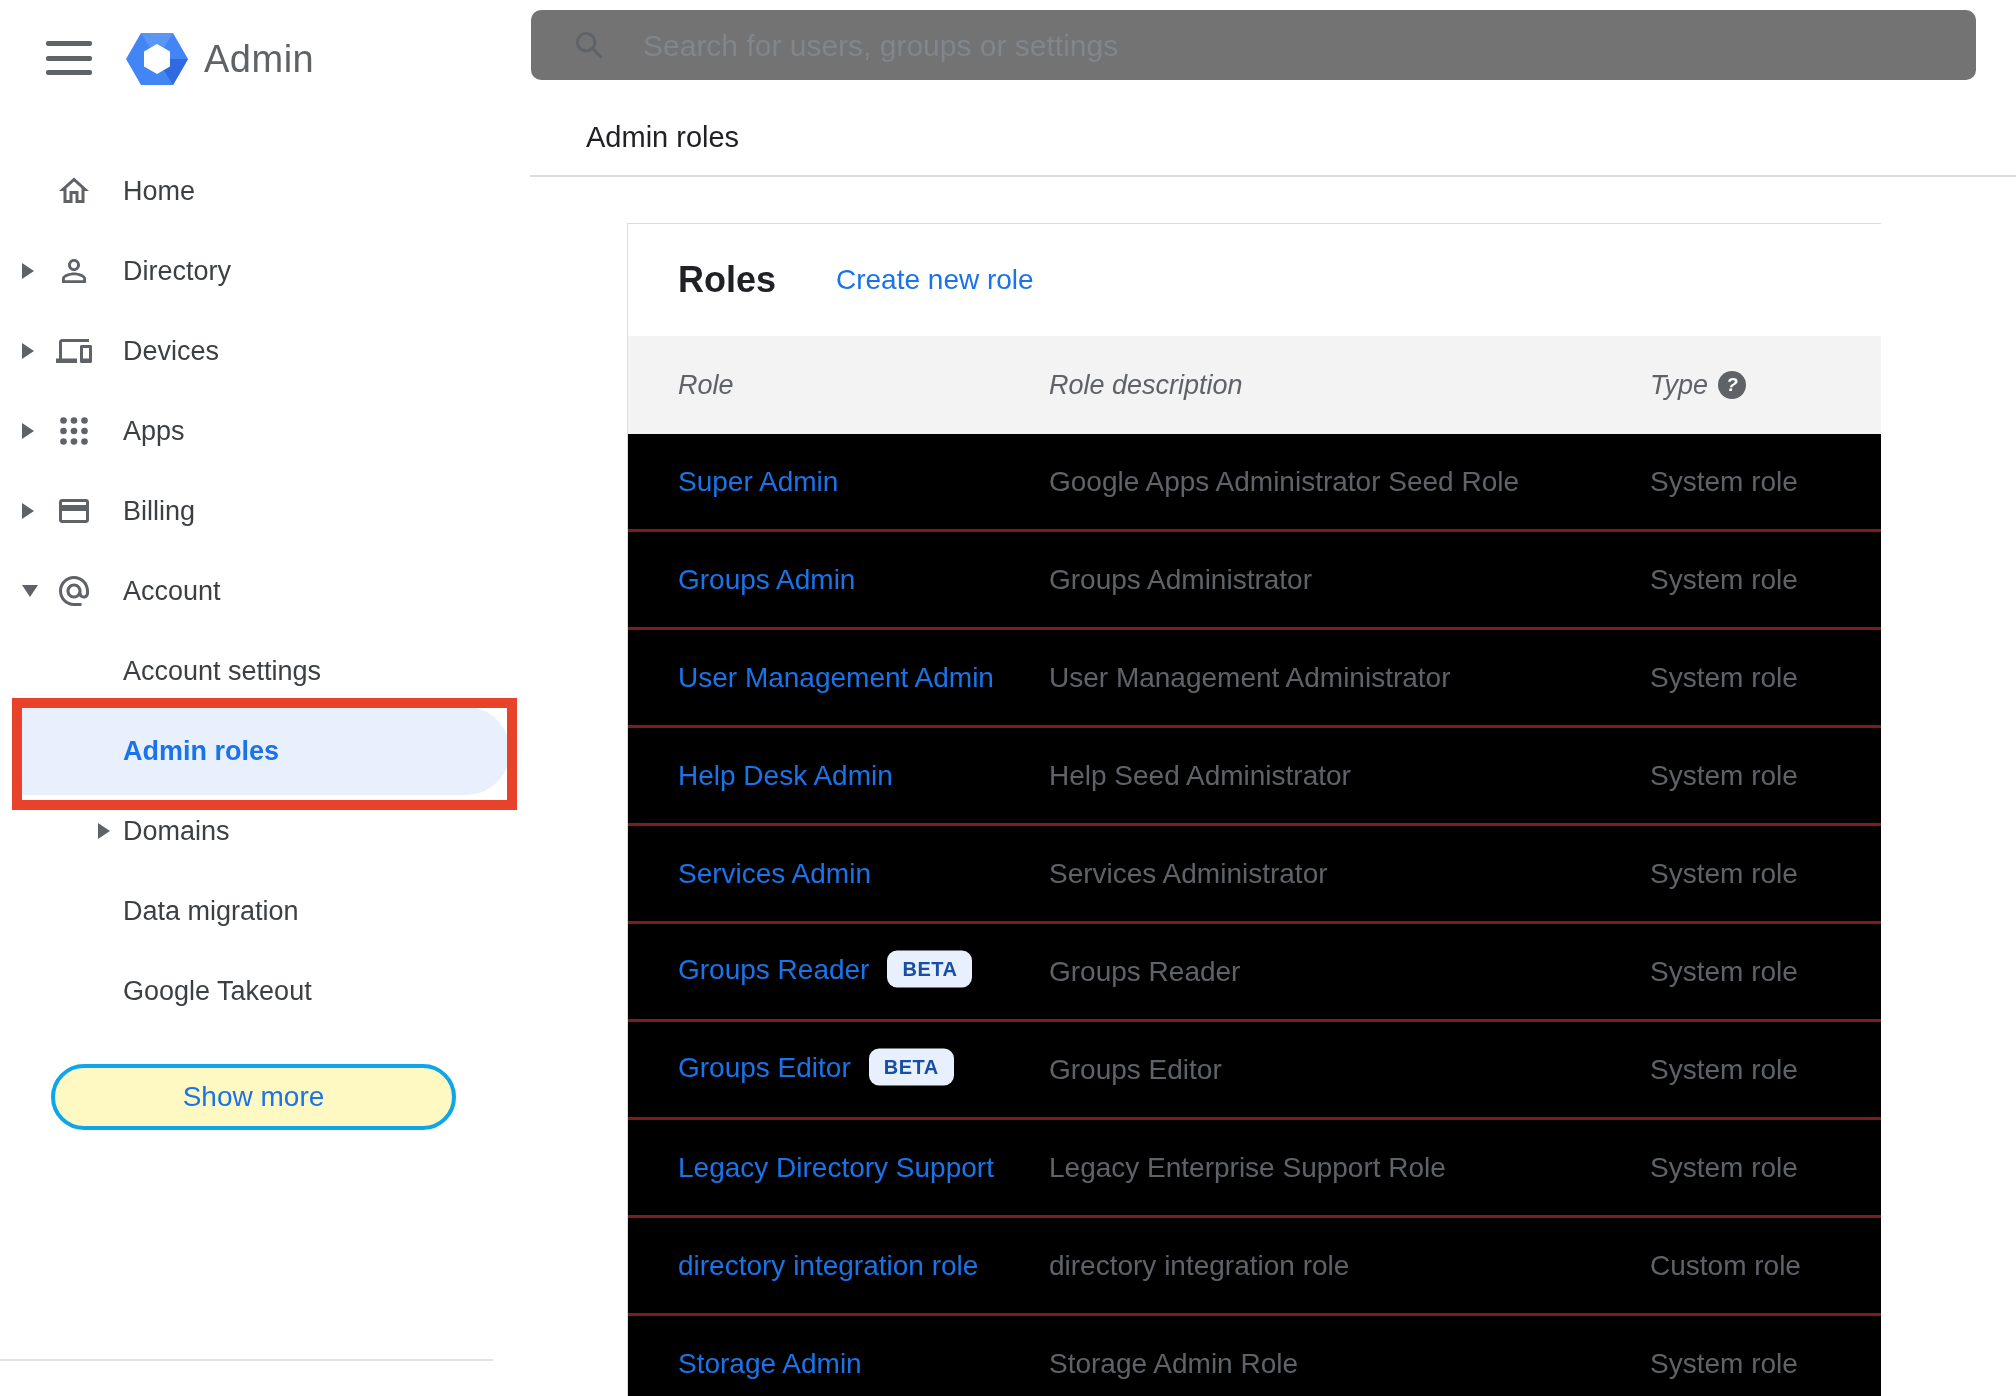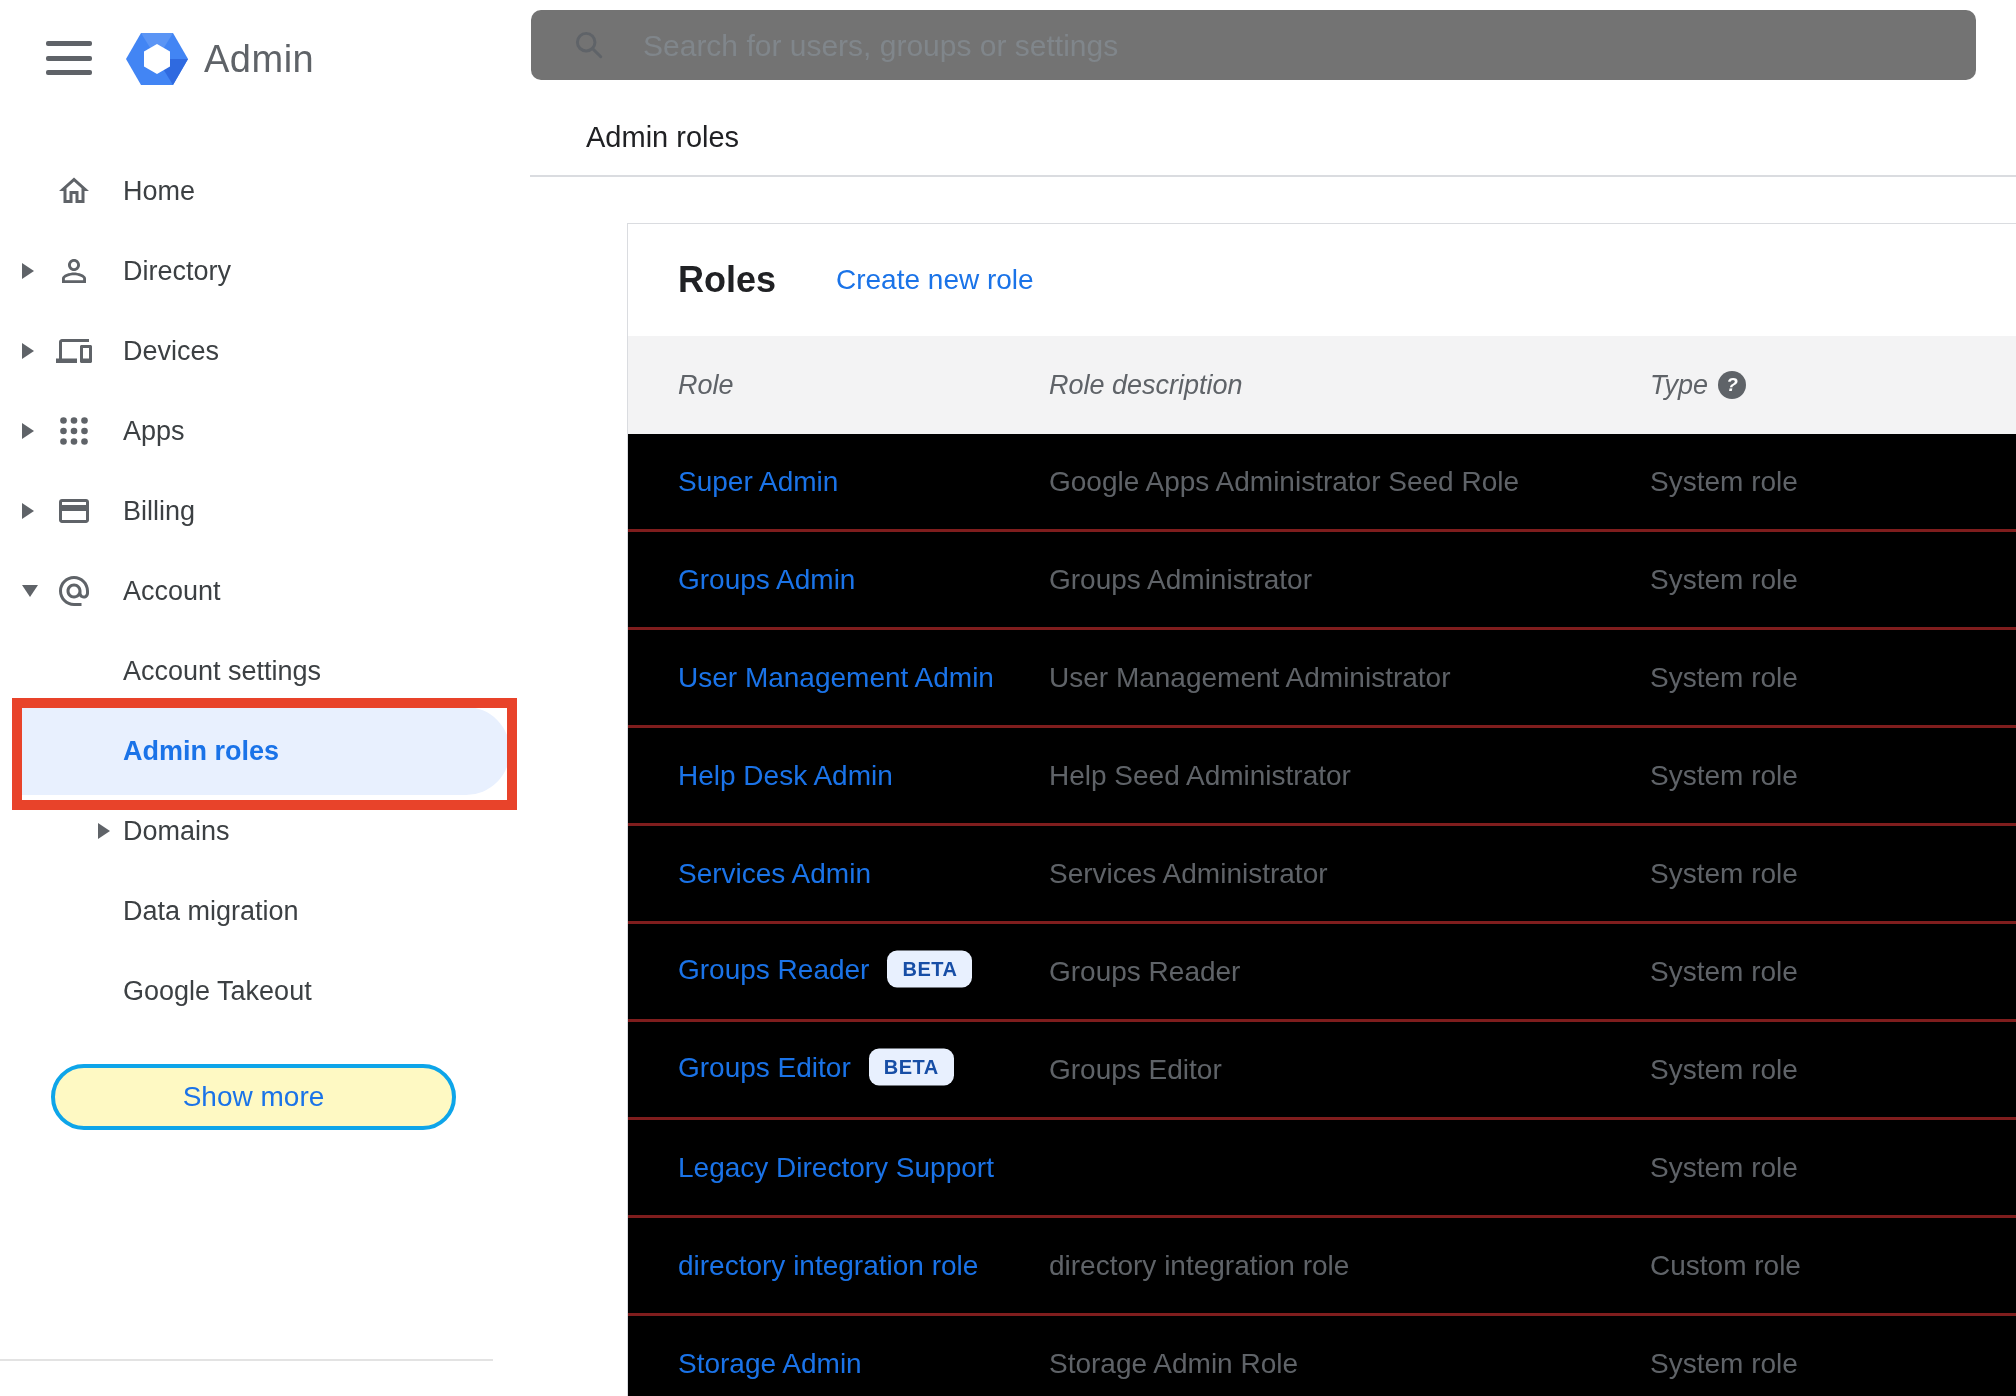--- a/index.html
+++ b/index.html
@@ -36,21 +36,21 @@
   .cutoff-icon{position:absolute;left:55px;top:1390px;width:34px;height:6px;background:#5f6368;}
   
   .searchbar{position:absolute;left:531px;top:10px;width:1445px;height:70px;background:#737373;border-radius:10px;}
   .search-icon{position:absolute;left:41px;top:18px;width:34px;height:34px;}
   .searchbar input{position:absolute;left:110px;top:0;width:1300px;height:70px;border:none;outline:none;background:transparent;
     font-family:"Liberation Sans",sans-serif;font-size:30px;color:#202124;}
   .searchbar input::placeholder{color:#80868b;opacity:1;}
   .breadcrumb{position:absolute;left:586px;top:121px;font-size:29px;color:#202124;}
   .top-divider{position:absolute;left:530px;top:175px;width:1486px;height:2px;background:#dadce0;}
   
-  .card{position:absolute;left:627px;top:223px;width:1389px;height:1174px;background:#fff;border:1px solid #dadce0;border-right:none;box-sizing:border-box;}
+  .card{position:absolute;left:627px;top:223px;width:1254px;height:1174px;background:#fff;border:1px solid #dadce0;border-right:none;box-sizing:border-box;}
   .card-titlebar{position:relative;height:112px;}
   .card-title{position:absolute;left:50px;top:50%;transform:translateY(-50%);font-size:36px;font-weight:700;color:#202124;}
   .create-link{position:absolute;left:208px;top:50%;transform:translateY(-50%);font-size:28px;color:#1a73e8;font-weight:500;cursor:pointer;white-space:nowrap;}
   .thead{position:relative;height:98px;background:#f3f3f4;font-style:italic;}
   .thead .col, .trow .cell{position:absolute;top:50%;transform:translateY(-50%);font-size:27px;color:#5f6368;white-space:nowrap;}
   .col-role{left:50px;}
   .col-desc{left:421px;}
   .col-type{left:1022px;}
   .help-icon{position:absolute;left:1090px;top:50%;transform:translateY(-50%);width:28px;height:28px;border-radius:50%;background:#5f6368;
     color:#fff;font-size:19px;font-weight:700;display:flex;align-items:center;justify-content:center;cursor:pointer;}
@@ -224,20 +224,21 @@
         <span class="cell desc col-desc">Groups Reader</span>
         <span class="cell type col-type">System role</span>
       </div>
       <div class="trow">
         <span class="cell role-link col-role">Groups Editor<span class="beta-badge">BETA</span></span>
         <span class="cell desc col-desc">Groups Editor</span>
         <span class="cell type col-type">System role</span>
       </div>
       <div class="trow">
         <span class="cell role-link col-role">Legacy Directory Support</span>
+        <span class="cell desc col-desc">Legacy Enterprise Support Role</span>
         <span class="cell type col-type">System role</span>
       </div>
       <div class="trow">
         <span class="cell role-link col-role">directory integration role</span>
         <span class="cell desc col-desc">directory integration role</span>
         <span class="cell type col-type">Custom role</span>
       </div>
       <div class="trow">
         <span class="cell role-link col-role">Storage Admin</span>
         <span class="cell desc col-desc">Storage Admin Role</span>

